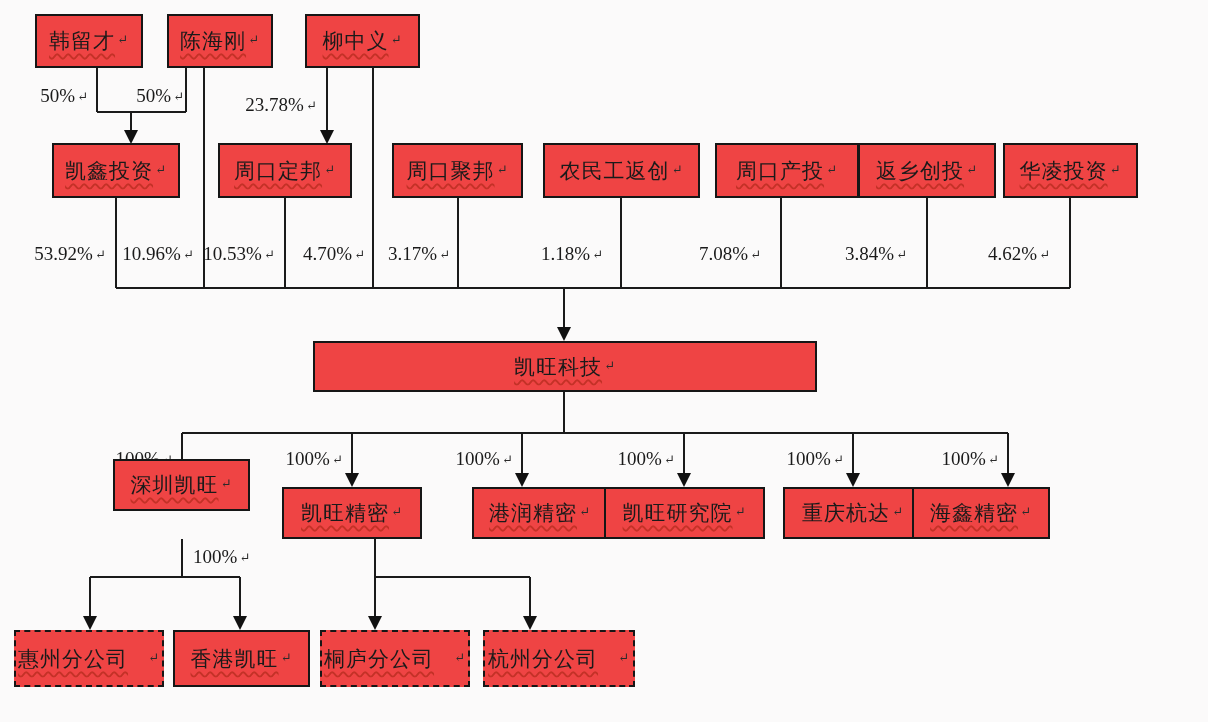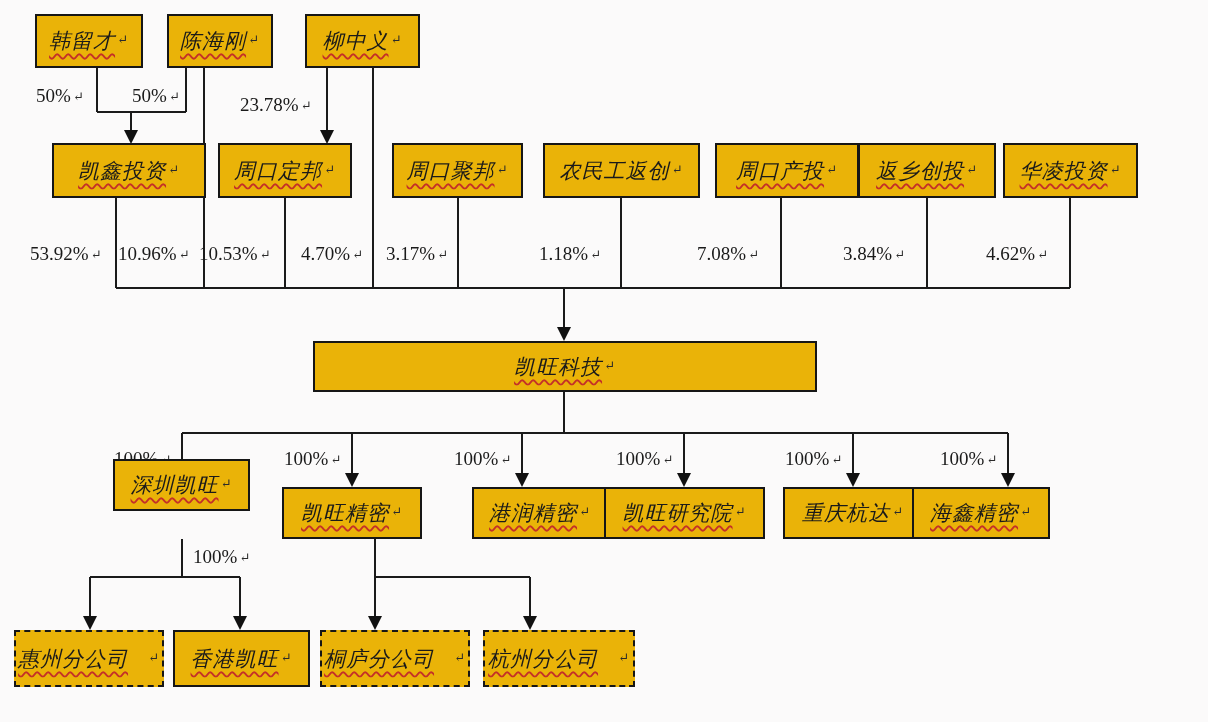--- a/index.html
+++ b/index.html
@@ -11,29 +11,28 @@
     background: #fbfafa;
     overflow: hidden;
     font-family: "Liberation Serif", "DejaVu Serif", serif;
     color: #1a1a1a;
   }
   #wires { position: absolute; left: 0; top: 0; z-index: 1; }
   .node {
     position: absolute;
     z-index: 2;
     border: 2px solid #161616;
-    background: #eab308;
+    background: #ef4444;
     display: flex;
     align-items: center;
     justify-content: center;
     font-size: 21px;
     letter-spacing: 1px;
     white-space: nowrap;
     box-sizing: border-box;
-    font-style: italic;
   }
   .node.dashed { border-style: dashed; gap: 18px; }
   .u {
     text-decoration: underline;
     text-decoration-style: wavy;
     text-decoration-color: #c43127;
     text-decoration-thickness: 2px;
     text-underline-offset: 5px;
   }
   .ret {
@@ -41,21 +40,21 @@
     margin-left: 2px;
     color: #2a2a2a;
     transform: translateY(-1px);
     display: inline-block;
   }
   .pct {
     position: absolute;
     z-index: 2;
     font-size: 19px;
     white-space: nowrap;
-    text-align: left;
+    text-align: center;
   }
   .pct.la { text-align: left; }
 </style>
 </head>
 <body>
 
 <div id="canvas">
 
   <svg id="wires" width="1208" height="722" viewBox="0 0 1208 722">
     <g stroke="#1a1a1a" stroke-width="2" fill="none">
@@ -135,21 +134,21 @@
   <div class="pct" style="left:36px;top:85px;width:56px">
     <span>50%</span><span class="ret">↵</span>
   </div>
   <div class="pct" style="left:132px;top:85px;width:56px">
     <span>50%</span><span class="ret">↵</span>
   </div>
   <div class="pct" style="left:240px;top:94px;width:82px">
     <span>23.78%</span><span class="ret">↵</span>
   </div>
 
-  <div class="node" style="left:52px;top:143px;width:154px;height:55px">
+  <div class="node" style="left:52px;top:143px;width:128px;height:55px">
     <span class="u">凯鑫投资</span>
       <span class="ret">↵</span>
   </div>
   <div class="node" style="left:218px;top:143px;width:134px;height:55px">
     <span class="u">周口定邦</span>
       <span class="ret">↵</span>
   </div>
   <div class="node" style="left:392px;top:143px;width:131px;height:55px">
     <span class="u">周口聚邦</span>
       <span class="ret">↵</span>

